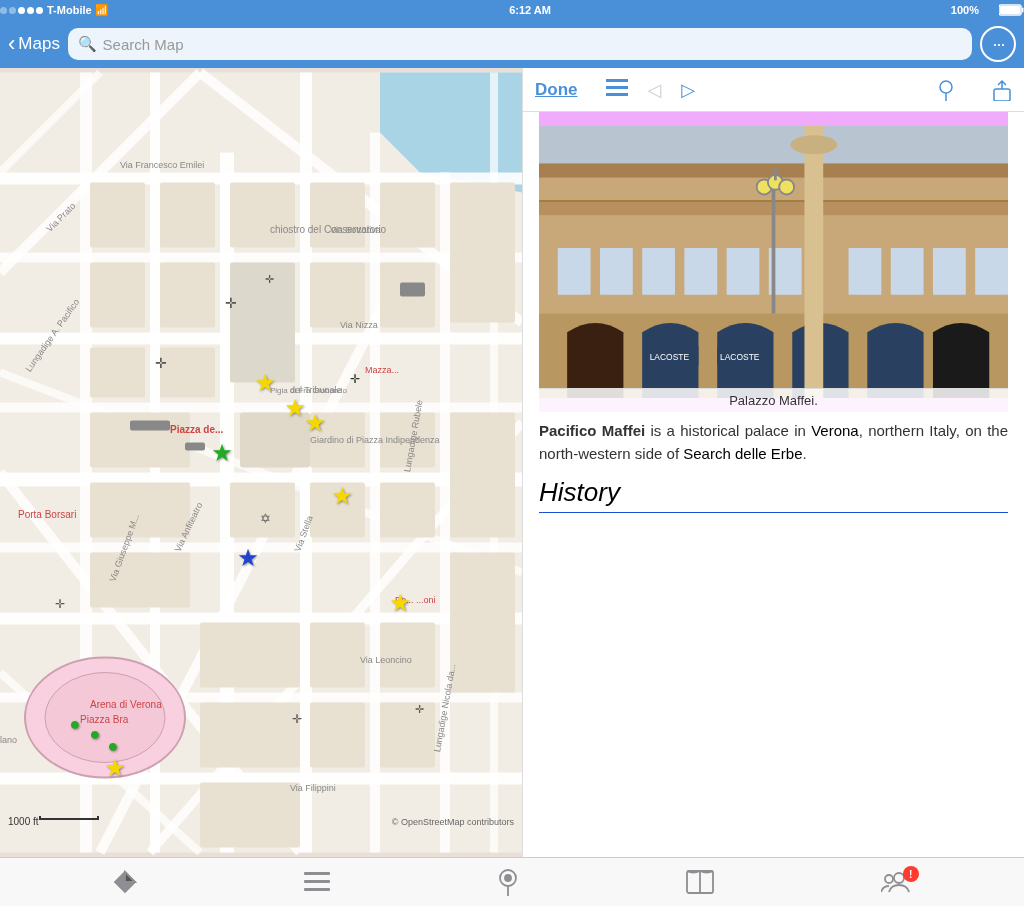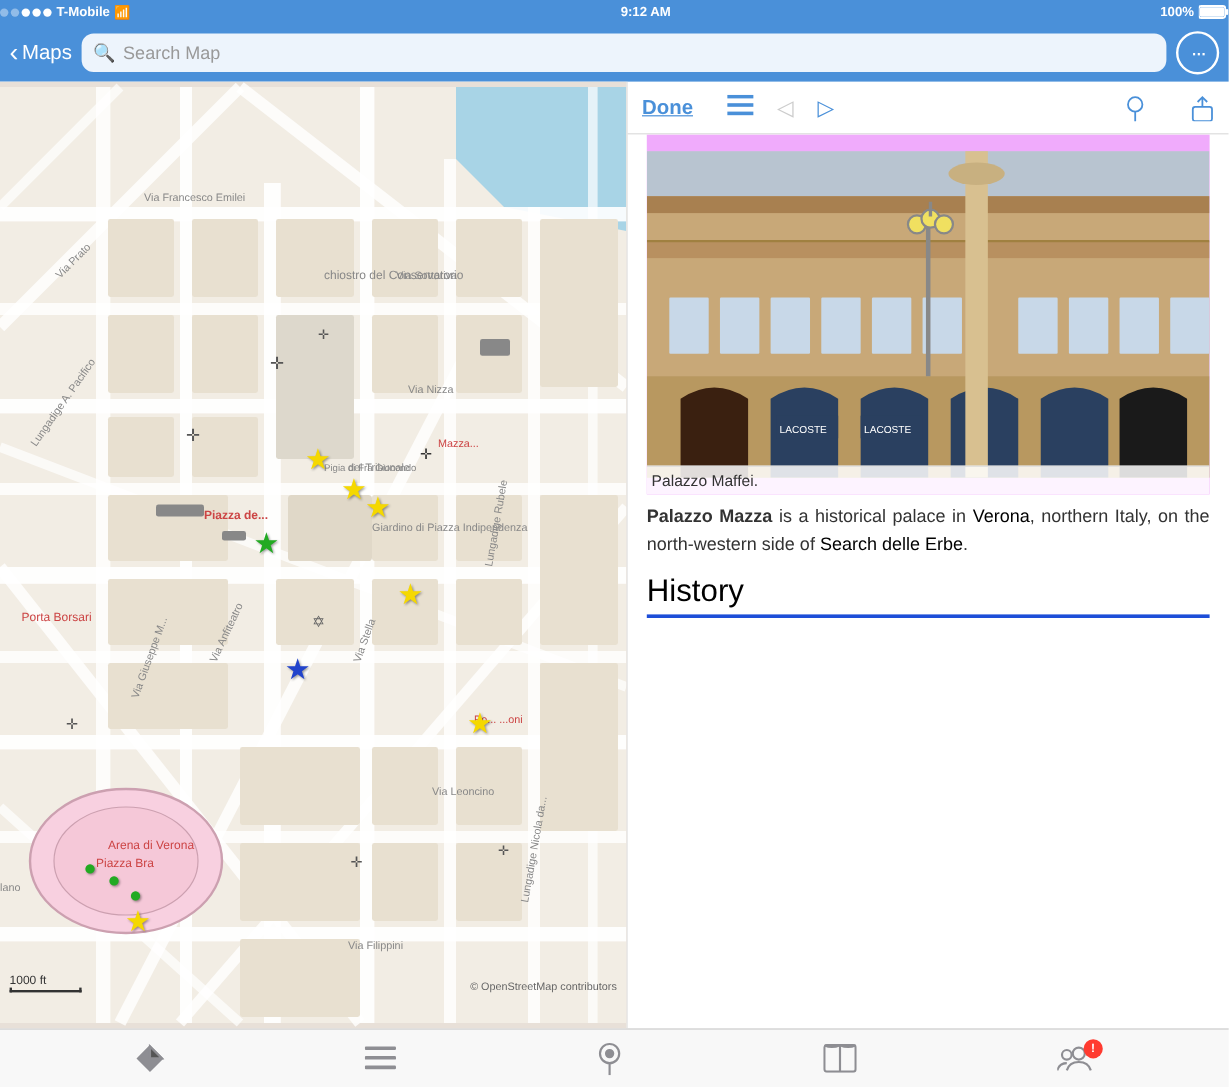--- a/index.html
+++ b/index.html
@@ -11,21 +11,21 @@
       background: #4a90d9;
       display: flex;
       align-items: center;
       justify-content: space-between;
       padding: 0 0;
       font-size: 11px;
       color: #fff;
       font-weight: 600;
     }
     .status-left { display: flex; align-items: center; gap: 4px; }
-    .status-right { display: flex; align-items: center; gap: 4px; }
+    .status-right { display: flex; align-items: center; gap: 20px; }
     .signal-dots { display: flex; gap: 2px; }
     .signal-dot { width: 7px; height: 7px; border-radius: 50%; background: #fff; }
     .signal-dot.empty { background: rgba(255,255,255,0.4); }
 
     
     .nav-bar {
       height: 48px;
       background: #4a90d9;
       display: flex;
       align-items: center;
@@ -98,21 +98,21 @@
       font-size: 9px;
       color: #666;
     }
     .map-scale {
       position: absolute;
       bottom: 30px;
       left: 8px;
       font-size: 10px;
       color: #333;
       display: flex;
-      flex-direction: column;
+      flex-direction: row;
       align-items: flex-start;
     }
     .scale-bar {
       width: 60px;
       height: 4px;
       border: 2px solid #333;
       border-top: none;
     }
 
     
@@ -164,20 +164,21 @@
       background: #f0abfc;
       position: relative;
       margin-bottom: 8px;
       overflow: hidden;
     }
     .wiki-image-caption {
       position: absolute;
       bottom: 0;
       left: 0; right: 0;
       background: rgba(255,255,255,0.85);
+      text-align: center;
       font-size: 13px;
       padding: 4px;
       color: #333;
       border-top: 1px solid #ddd;
     }
 
     
     .building-facade {
       width: 100%;
       height: 100%;
@@ -189,24 +190,25 @@
       color: #333;
       margin-bottom: 12px;
       text-align: justify;
     }
     .wiki-title-para strong { font-weight: 700; }
     .wiki-link { color: #000000; text-decoration: none; }
 
     .wiki-section-title {
       font-size: 26px;
       font-weight: 300;
-      border-bottom: 3px solid #1d4ed8;
+      border-bottom: 1px solid #1d4ed8;
       padding-bottom: 4px;
       margin: 12px 0 10px;
       color: #000;
+      font-style: italic;
     }
     .wiki-body {
       font-size: 15px;
       line-height: 1.5;
       color: #333;
       text-align: justify;
     }
 
     
     .tab-bar {
@@ -252,21 +254,21 @@
     <div class="signal-dots">
       <div class="signal-dot empty"></div>
       <div class="signal-dot empty"></div>
       <div class="signal-dot"></div>
       <div class="signal-dot"></div>
       <div class="signal-dot"></div>
     </div>
     <span>T-Mobile</span>
     <span>📶</span>
   </div>
-  <span>9:12 AM</span>
+  <span>6:12 AM</span>
   <div class="status-right">
     <span>100%</span>
     <svg width="25" height="12" viewBox="0 0 25 12">
       <rect x="0" y="1" width="22" height="10" rx="2" ry="2" fill="none" stroke="white" stroke-width="1.5"></rect>
       <rect x="22.5" y="3.5" width="2" height="5" rx="1" fill="white"></rect>
       <rect x="1" y="2" width="20" height="8" rx="1" fill="white"></rect>
     </svg>
   </div>
 </div>
 
@@ -491,21 +493,21 @@
           <line x1="250" y1="60" x2="250" y2="200" stroke="#888" stroke-width="4"></line>
           <circle cx="240" cy="65" r="8" fill="#f0e060" stroke="#888" stroke-width="2"></circle>
           <circle cx="252" cy="60" r="8" fill="#f0e060" stroke="#888" stroke-width="2"></circle>
           <circle cx="264" cy="65" r="8" fill="#f0e060" stroke="#888" stroke-width="2"></circle>
           <line x1="252" y1="45" x2="252" y2="58" stroke="#888" stroke-width="3"></line>
         </svg>
         <div class="wiki-image-caption">Palazzo Maffei.</div>
       </div>
 
       <p class="wiki-title-para">
-        <strong>Palazzo Mazza</strong> is a historical palace in <a class="wiki-link" href="#">Verona</a>, northern Italy, on the north-western side of <a class="wiki-link" href="#">Search delle Erbe</a>.
+        <strong>Pacifico Maffei</strong> is a historical palace in <a class="wiki-link" href="#">Verona</a>, northern Italy, on the north-western side of <a class="wiki-link" href="#">Search delle Erbe</a>.
       </p>
 
       <h2 class="wiki-section-title">History</h2>
     </div>
   </div>
 </div>
 
 <div class="tab-bar">
   <div class="tab-item">
     <svg width="24" height="24" viewBox="0 0 24 24" fill="none" stroke="#8e8e93" stroke-width="1.8">

